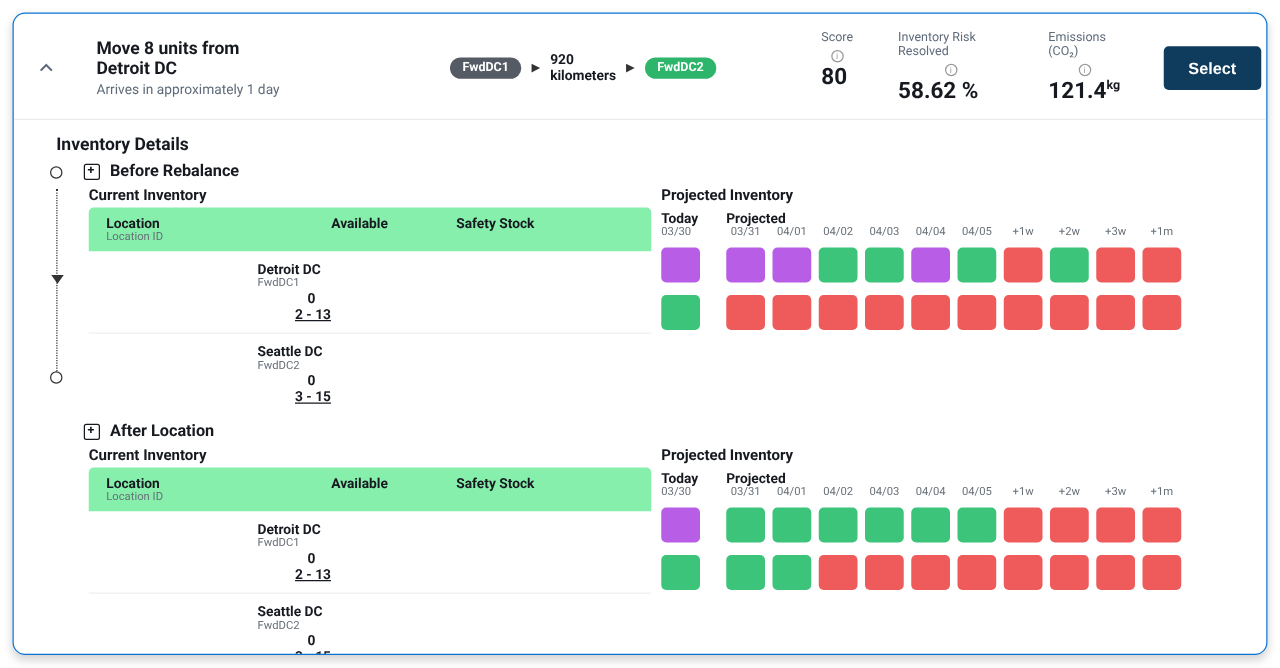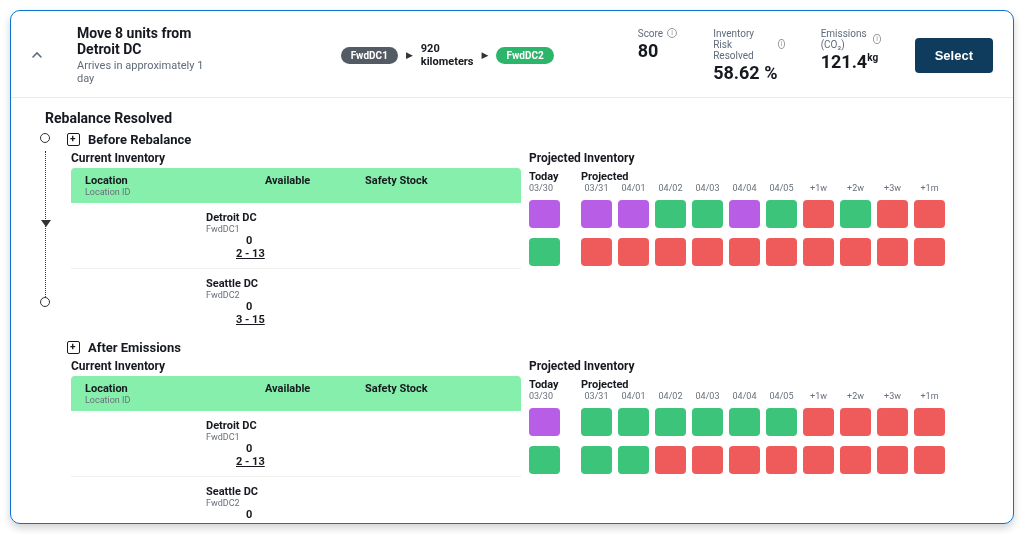--- a/index.html
+++ b/index.html
@@ -16,21 +16,21 @@
     padding: 0;
     box-shadow: 0 4px 8px rgba(0,0,0,0.18);
     width: 1004px;
     height: 514px;
     overflow: hidden;
     position: relative;
   }
   .header {
     display: flex;
     align-items: center;
-    padding: 14px 20px 12px 20px;
+    padding: 14px 4px 12px 20px;
     gap: 34px;
   }
   .caret {
     width: 14px; height: 14px;
     display: inline-flex; align-items: center; justify-content: center;
     color: #5f6b7a;
     cursor: pointer;
   }
   .title-block .title { font-weight: 700; font-size: 14px; }
   .title-block .sub { color: #5f6b7a; font-size: 11px; margin-top: 2px; }
@@ -47,21 +47,21 @@
   }
   .chip-gray { background: #545b64; }
   .chip-green { background: #2db56b; }
   .tri { color: #333; font-size: 9px; }
   .dist { font-size: 11px; font-weight: 700; }
   .metrics {
     display: flex;
     gap: 36px;
     margin-left: 50px;
   }
-  .metric .mlabel { font-size: 10px; color: #5f6b7a; display: flex; align-items: center; gap: 4px; }
+  .metric .mlabel { font-size: 10px; color: #5f6b7a; display: flex; align-items: center; gap: 4px; flex-direction: column; }
   .metric .mval { font-size: 18px; font-weight: 700; margin-top: 1px; }
   .metric .mval .unit { font-size: 10px; font-weight: 700; vertical-align: super; }
   .info-icon { width: 10px; height: 10px; border: 1px solid #999; border-radius: 50%; display: inline-flex; align-items:center; justify-content:center; font-size:7px; color:#999;}
   .select-btn {
     margin-left: auto;
     background: #0f3b5c;
     color: #fff;
     border: none;
     border-radius: 4px;
     padding: 10px 20px;
@@ -229,21 +229,21 @@
           </div>
         <div class="mval"><span>121.4</span><span class="unit">kg</span></div>
       </div>
     </div>
     <button class="select-btn">Select</button>
   </div>
 
   <div class="divider"></div>
 
   <div class="body">
-    <div class="sec-title">Rebalance Resolved</div>
+    <div class="sec-title">Inventory Details</div>
 
     <div class="timeline">
       <div class="tl-dot" style="top:8px"></div>
       <div class="timeline-line"></div>
       <div class="tl-arrow" style="top:95px"></div>
       <div class="tl-dot" style="bottom:-4px"></div>
     </div>
 
     <div class="section-block">
       <div class="sub-sec">
@@ -366,21 +366,21 @@
                 </div>
               </div>
             </div>
         </div>
       </div>
     </div>
 
     <div class="section-block">
       <div class="sub-sec">
         <span class="cal-icon"></span>
-        <span>After Emissions</span>
+        <span>After Location</span>
       </div>
       <div class="row-pair">
         <div class="col-left">
           <div class="subhead">Current Inventory</div>
           <div class="thead">
             <div class="th-loc">
                 <div class="th-main">Location</div>
                 <div class="th-sub">Location ID</div>
               </div>
             <div class="th-av th-main">Available</div>

